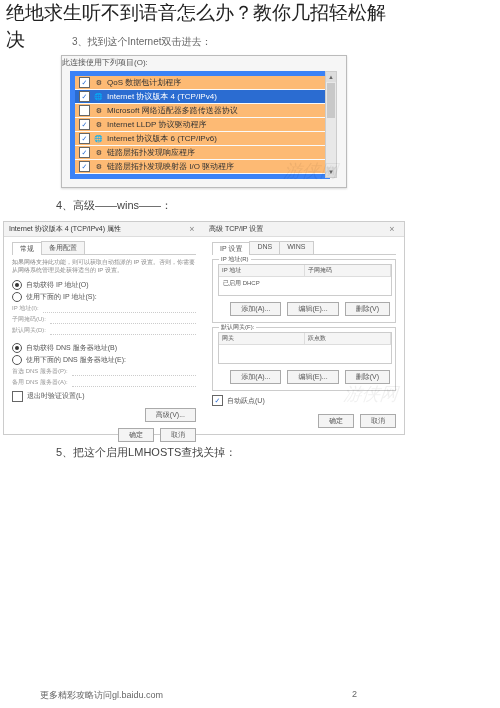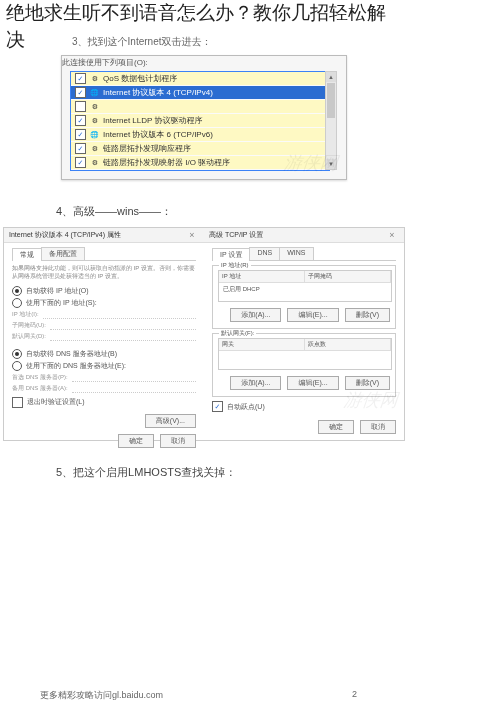--- a/index.html
+++ b/index.html
@@ -1,22 +1,22 @@
 <!DOCTYPE html>
 <html><head>
 <meta charset="utf-8">
 <style>
 html,body{margin:0;padding:0;width:500px;height:708px;font-family:"Microsoft YaHei",sans-serif;background:#fff;color:#333;overflow:hidden}
 .page{position:relative;width:408px;height:708px}
 .title{font-size:19px;font-weight:400;line-height:1.4;padding:0 8px 2px 6px;color:#222}
 .step{font-size:10px;color:#666;padding-left:72px;margin-top:-20px}
-.step4,.step5{font-size:11px;color:#444;padding-left:56px;margin-top:24px}
+.step4,.step5{font-size:11px;color:#444;padding-left:56px;margin-top:10px}
 .shot1{margin:6px auto 0 auto;width:284px;border:1px solid #bbb;background:#f6f6f6;box-shadow:0 1px 2px rgba(0,0,0,.15);position:relative}
 .shot1-lbl{font-size:8px;color:#555;text-align:left;padding:1px 0}
-.list{background:#fef9c3;border:1px solid #3b82f6;margin:2px 16px 8px 8px}
+.list{background:#fdba74;border:5px solid #3b82f6;margin:2px 16px 8px 8px}
 .row{display:flex;align-items:center;font-size:8px;height:13px;padding:0 4px;border-bottom:1px solid #fafafa}
 .row.sel{background:#2b6cd1;color:#fff}
 .cb{width:9px;height:9px;border:1px solid #666;background:#fff;margin-right:4px;display:flex;align-items:center;justify-content:center;font-size:7px;color:#2b6cd1}
 .cb.on::after{content:"✓"}
 .ico{width:10px;height:10px;margin-right:3px;display:flex;align-items:center;justify-content:center;font-size:7px}
 .scrollbar{position:absolute;right:9px;top:15px;bottom:9px;width:10px;background:#e8e8e8;border:1px solid #ccc}
 .scrollbar .thumb{position:absolute;left:1px;right:1px;top:11px;height:35px;background:#c8c8c8}
 .scrollbar .arr{position:absolute;left:0;right:0;height:10px;background:#ddd;text-align:center;font-size:6px;line-height:10px;color:#666}
 .scrollbar .arr.up{top:0}.scrollbar .arr.dn{bottom:0}
 .shot2{margin:8px auto 0 auto;width:400px;height:212px;position:relative;border:1px solid #ccc;background:#fcfcfc}
@@ -60,20 +60,21 @@
           <span>QoS 数据包计划程序</span>
         </div>
         <div class="row sel">
           <span class="cb on"></span>
           <span class="ico">🌐</span>
           <span>Internet 协议版本 4 (TCP/IPv4)</span>
         </div>
         <div class="row">
           <span class="cb"></span>
           <span class="ico">⚙</span>
+          <span>Microsoft 网络适配器多路传送器协议</span>
         </div>
         <div class="row">
           <span class="cb on"></span>
           <span class="ico">⚙</span>
           <span>Internet LLDP 协议驱动程序</span>
         </div>
         <div class="row">
           <span class="cb on"></span>
           <span class="ico">🌐</span>
           <span>Internet 协议版本 6 (TCP/IPv6)</span>

